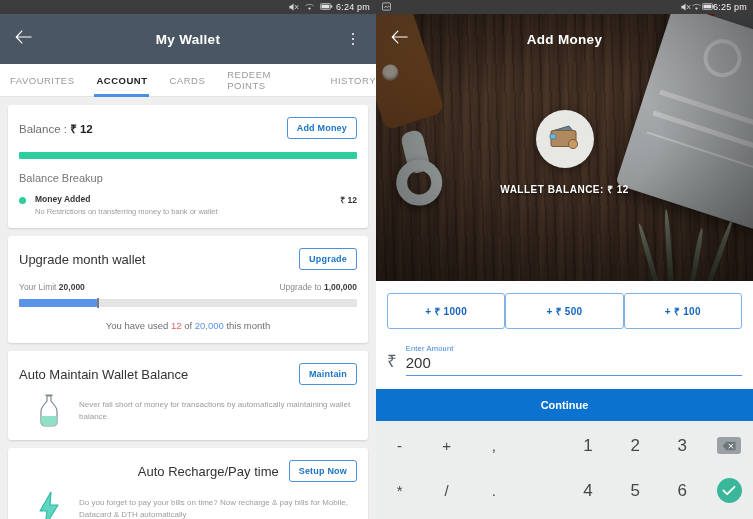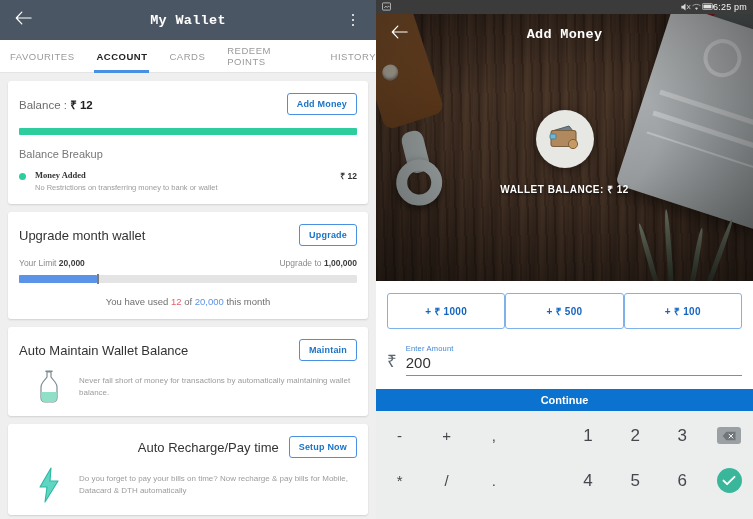--- a/index.html
+++ b/index.html
@@ -20,22 +20,22 @@
     padding: 0 6px; gap: 5px; position: relative; z-index: 30;
   }
   .statusbar.dark-right { background: #3b3b3b; justify-content: space-between; }
   .sb-left-ic { display: flex; align-items: center; }
   .sb-time { color: #f2f2f2; font-size: 9px; letter-spacing: .2px; }
   .sb-ic { width: 11px; height: 10px; display: block; }
   .sb-ic svg { display: block; }
 
   
   .appbar {
-    height: 40px; background: #4b5664; display: flex; align-items: center;
-    padding: 0 10px; position: relative; font-family: Liberation Mono, monospace;
+    height: 50px; background: #4b5664; display: flex; align-items: center;
+    padding: 0 10px; position: relative;
   }
   .appbar-title {
     position: absolute; left: 0; right: 0; text-align: center;
     color: #fff; font-size: 13.5px; font-weight: bold; letter-spacing: .3px;
     pointer-events: none;
   }
   .icon-btn {
     width: 26px; height: 26px; display: flex; align-items: center;
     justify-content: center; position: relative; z-index: 2;
   }
@@ -69,21 +69,21 @@
   .outline-btn {
     border: 1px solid #4a90e2; color: #1a73c7; background: #fff;
     border-radius: 3px; font-size: 9px; font-weight: bold;
     padding: 5px 9px; letter-spacing: .2px; white-space: nowrap;
   }
   .greenbar { height: 7px; background: #2ecd9e; border-radius: 1px; margin: 13px 0 0; }
   .section-title { font-size: 11px; color: #767676; margin-top: 13px; }
   .breakup-row { display: flex; align-items: flex-start; margin-top: 10px; }
   .dot { width: 7px; height: 7px; border-radius: 50%; background: #2ecd9e; margin-top: 3px; flex: none; }
   .breakup-main { flex: 1; padding-left: 9px; }
-  .breakup-title { font-size: 8.5px; color: #333; font-weight: bold; font-family: Liberation Serif, serif; }
+  .breakup-title { font-size: 8.5px; color: #333; font-weight: bold; }
   .breakup-sub { font-size: 7.5px; color: #9c9c9c; margin-top: 3px; }
   .breakup-amt { font-size: 8.5px; color: #333; font-weight: bold; }
 
   .card-title { font-size: 13px; color: #333; }
   .limit-row { display: flex; justify-content: space-between; margin-top: 12px; }
   .limit-text { font-size: 8.5px; color: #8a8a8a; }
   .limit-text b { color: #3c3c3c; font-weight: bold; }
   .track {
     height: 8px; background: #e4e4e4; border-radius: 1px;
     margin-top: 7px; position: relative;
@@ -190,21 +190,21 @@
     padding: 10px 0; letter-spacing: .3px;
   }
   .amount-wrap {
     margin-top: 15px; padding: 0 11px; display: flex; align-items: flex-end; gap: 9px;
   }
   .rupee-glyph { font-size: 17px; color: #5c6470; line-height: 1; padding-bottom: 6px; }
   .amount-field { flex: 1; border-bottom: 1px solid #5b93e8; padding-bottom: 4px; }
   .amount-label { font-size: 7.5px; color: #3f86d6; letter-spacing: .2px; }
   .amount-value { font-size: 15px; color: #333; margin-top: 1px; }
   .continue-bar {
-    margin-top: 13px; height: 22px; background: #0b72cf; display: flex;
+    margin-top: 13px; height: 32px; background: #0b72cf; display: flex;
     align-items: center; justify-content: center;
     color: #fff; font-size: 11px; font-weight: bold;
   }
   .keyboard { background: #eceeee; height: 100%; padding-top: 2px; }
   .kb-row { display: flex; height: 45px; align-items: center; }
   .kb-key {
     flex: 1; display: flex; align-items: center; justify-content: center;
     font-size: 16px; color: #44484c;
   }
   .kb-key.sym { color: #44484c; font-size: 15px; }
@@ -218,20 +218,42 @@
     display: flex; align-items: center; justify-content: center;
   }
 </style>
 </head>
 <body>
 
 <div class="screens">
 
   <div class="screen screen-left">
 
+    <div class="statusbar">
+      <span class="sb-ic">
+        <svg viewBox="0 0 16 14" width="11" height="10">
+            <path d="M2 5h2.5L8 2v10L4.5 9H2z" fill="#d8d8d8"></path>
+            <path d="M10 4l5 6M15 4l-5 6" stroke="#d8d8d8" stroke-width="1.2"></path>
+          </svg>
+      </span>
+      <span class="sb-ic">
+        <svg viewBox="0 0 16 14" width="11" height="10">
+            <path d="M8 11.5l-2.2-3A3.7 3.7 0 0 1 8 7.8c.9 0 1.6.3 2.2.7z" fill="#cfcfcf"></path>
+            <path d="M2.2 5.2A8.6 8.6 0 0 1 8 3.2c2.2 0 4.2.7 5.8 2" stroke="#bdbdbd" stroke-width="1.1" fill="none"></path>
+          </svg>
+      </span>
+      <span class="sb-ic">
+        <svg viewBox="0 0 18 10" width="13" height="9">
+            <rect x="0.5" y="1" width="14" height="8" rx="1.2" fill="none" stroke="#d8d8d8" stroke-width="1"></rect>
+            <rect x="2" y="2.5" width="11" height="5" fill="#e2e2e2"></rect>
+            <rect x="15" y="3.5" width="2" height="3" fill="#d8d8d8"></rect>
+          </svg>
+      </span>
+      <span class="sb-time">6:24 pm</span>
+    </div>
 
     <div class="appbar">
       <div class="icon-btn">
         <span>
           <svg width="17" height="14" viewBox="0 0 20 16">
               <path d="M8 1L1.5 8 8 15M1.5 8H19" stroke="#fff" stroke-width="1.4" fill="none" stroke-linecap="round" stroke-linejoin="round"></path>
             </svg>
         </span>
       </div>
       <div class="appbar-title">My Wallet</div>

